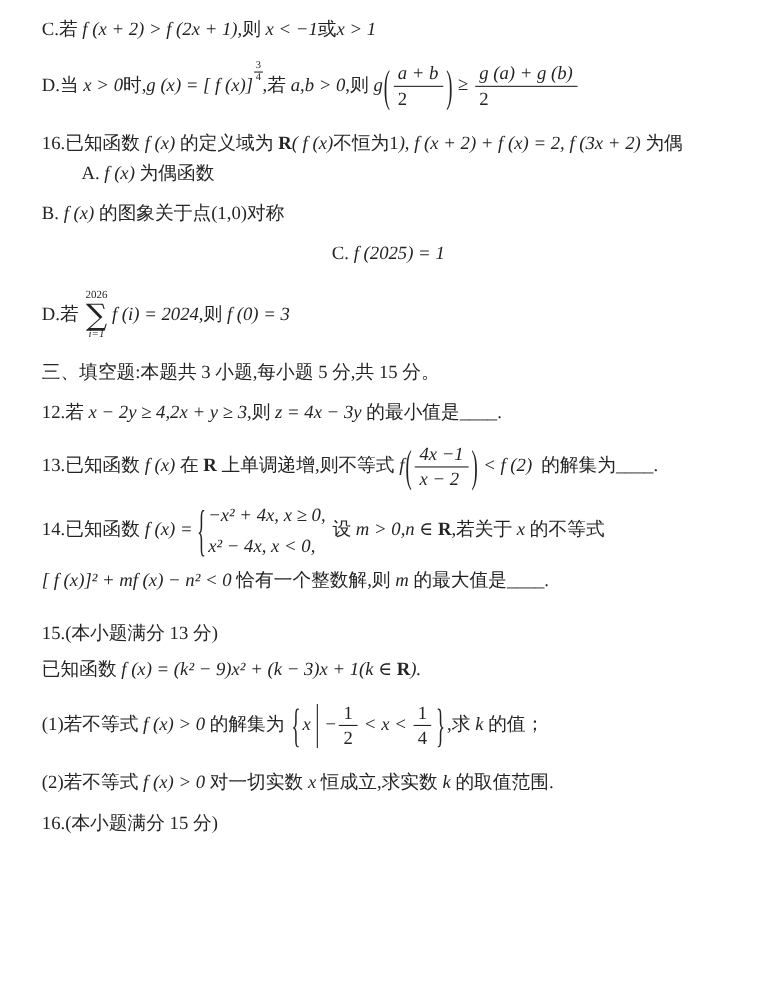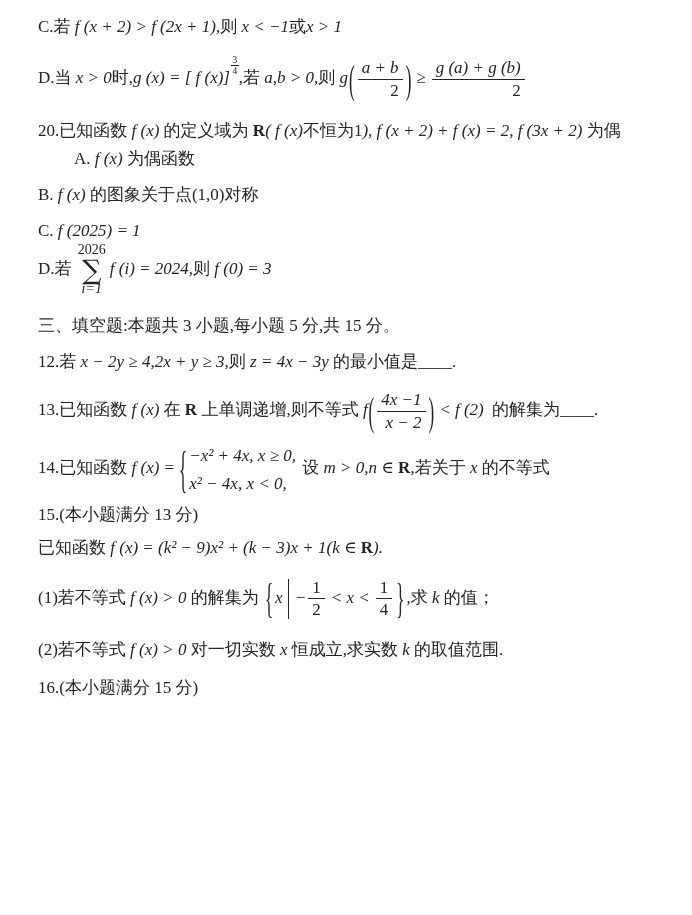--- a/index.html
+++ b/index.html
@@ -10,35 +10,35 @@
     font-size:17px; color:#242424;
   }
   .page { padding:15px 24px 0 38px; }
   .line { white-space:nowrap; line-height:24px; }
   .cn { font-style:normal; }
   .m  { font-style:italic; }
   .mu { font-style:normal; }
   .rb { font-weight:700; font-style:normal; }
   .blank { letter-spacing:0; }
   
-  .frac { display:inline-block; vertical-align:middle; text-align:right; line-height:1.15; margin:0 2px; }
+  .frac { display:inline-block; vertical-align:middle; text-align:left; line-height:1.15; margin:0 2px; }
   .frac .fn { display:block; padding:0 4px 1px; border-bottom:1.2px solid #242424; }
   .frac .fd { display:block; padding:1px 4px 0; }
   
   .supfrac { display:inline-block; text-align:center; font-size:9.5px; line-height:1.1; vertical-align:9px; margin-left:1px; font-style:normal; }
   .supfrac .sn { display:block; border-bottom:0.8px solid #242424; padding:0 1.5px; }
   .supfrac .sd { display:block; }
   
   .stretch { display:inline-block; vertical-align:middle; line-height:1; font-style:normal; }
   .st26 { transform:scaleY(2.4); margin:0 1px; }
   .st28 { transform:scaleY(2.5); margin:0 2px; }
   .st32 { transform:scaleY(3.0); margin:0 2px; }
   
   .sum { display:inline-flex; flex-direction:column; align-items:center; vertical-align:middle; line-height:1; margin:0 4px 0 2px; }
-  .sum .slim { font-size:14px; font-style:normal; }
+  .sum .slim { font-size:10px; font-style:normal; }
   .sum .it { font-style:italic; }
   .sum .sig { font-size:27px; line-height:0.95; font-family:"DejaVu Serif","DejaVu Sans",serif; }
   
   .cases { display:inline-flex; align-items:center; vertical-align:middle; margin:0 2px; }
   .cases .rows { display:inline-flex; flex-direction:column; line-height:1.6; margin-left:0; text-align:left; }
   
   .vbar { display:inline-block; width:1.2px; height:40px; background:#242424; vertical-align:middle; margin:0 6px 0 5px; }
   .rel { margin:0 4px; }
 </style>
 </head>
@@ -48,30 +48,30 @@
 
   <div class="line" style="margin-bottom:16px;">
     <span class="cn">C.若 </span><span class="m">f (x + 2) &gt; f (2x + 1)</span><span class="cn">,则 </span><span class="m">x &lt; −1</span><span class="cn">或</span><span class="m">x &gt; 1</span>
   </div>
 
   <div class="line" style="margin-bottom:14px;">
     <span class="cn">D.当 </span><span class="m">x &gt; 0</span><span class="cn">时,</span><span class="m">g (x) = [ f (x)]</span><span class="supfrac"><span class="sn">3</span><span class="sd">4</span></span><span class="cn">,若 </span><span class="m">a,b &gt; 0</span><span class="cn">,则 </span><span class="m">g</span><span class="stretch st26">(</span><span class="frac"><span class="fn m">a + b</span><span class="fd mu">2</span></span><span class="stretch st26">)</span><span class="mu rel">≥</span><span class="frac"><span class="fn m">g (a) + g (b)</span><span class="fd mu">2</span></span>
   </div>
 
   <div class="line" style="line-height:32px;">
-    <span class="cn">20.已知函数 </span><span class="m">f (x)</span><span class="cn"> 的定义域为 </span><span class="rb">R</span><span class="m">( f (x)</span><span class="cn">不恒为1</span><span class="m">), f (x + 2) + f (x) = 2, f (3x + 2)</span><span class="cn"> 为偶</span>
+    <span class="cn">16.已知函数 </span><span class="m">f (x)</span><span class="cn"> 的定义域为 </span><span class="rb">R</span><span class="m">( f (x)</span><span class="cn">不恒为1</span><span class="m">), f (x + 2) + f (x) = 2, f (3x + 2)</span><span class="cn"> 为偶</span>
   </div>
 
   <div class="line" style="margin-bottom:12px;margin-left:36px;">
     <span class="cn">A. </span><span class="m">f (x)</span><span class="cn"> 为偶函数</span>
   </div>
   <div class="line" style="margin-bottom:12px;">
     <span class="cn">B. </span><span class="m">f (x)</span><span class="cn"> 的图象关于点</span><span class="mu">(1,0)</span><span class="cn">对称</span>
   </div>
-  <div class="line" style="margin-bottom:0;">
+  <div class="line" style="margin-bottom:22px;text-align:center;">
     <span class="cn">C. </span><span class="m">f (2025) = 1</span>
   </div>
   <div class="line" style="margin-bottom:18px;">
     <span class="cn">D.若 </span><span class="sum">
         <span class="slim">2026</span>
         <span class="sig">∑</span>
         <span class="slim it">i=1</span>
       </span><span class="m">f (i) = 2024</span><span class="cn">,则 </span><span class="m">f (0) = 3</span>
   </div>
 
@@ -89,20 +89,23 @@
 
   <div class="line" style="margin-bottom:6px;">
     <span class="cn">14.已知函数 </span><span class="m">f (x) =</span><span class="cases">
         <span class="stretch st32">{</span>
         <span class="rows">
           <span class="m">−x² + 4x, x ≥ 0,</span>
           <span class="m">x² − 4x, x &lt; 0,</span>
         </span>
       </span><span class="cn"> 设 </span><span class="m">m &gt; 0,n ∈ </span><span class="rb">R</span><span class="cn">,若关于 </span><span class="m">x</span><span class="cn"> 的不等式</span>
   </div>
+  <div class="line" style="margin-bottom:24px;">
+    <span class="m">[ f (x)]² + mf (x) − n² &lt; 0</span><span class="cn"> 恰有一个整数解,则 </span><span class="m">m</span><span class="cn"> 的最大值是</span><span class="blank">____</span><span class="cn">.</span>
+  </div>
 
 
   <div class="line" style="margin-bottom:9px;">
     <span class="cn">15.(本小题满分 13 分)</span>
   </div>
   <div class="line" style="margin-bottom:18px;">
     <span class="cn">已知函数 </span><span class="m">f (x) = (k² − 9)x² + (k − 3)x + 1(k ∈ </span><span class="rb">R</span><span class="m">).</span>
   </div>
   <div class="line" style="margin-bottom:18px;">
     <span class="cn">(1)若不等式 </span><span class="m">f (x) &gt; 0</span><span class="cn"> 的解集为 </span><span class="stretch st28">{</span><span class="m">x</span><span class="vbar"></span><span class="m">−</span><span class="frac"><span class="fn mu">1</span><span class="fd mu">2</span></span><span class="m rel">&lt; x &lt;</span><span class="frac"><span class="fn mu">1</span><span class="fd mu">4</span></span><span class="stretch st28">}</span><span class="cn">,求 </span><span class="m">k</span><span class="cn"> 的值；</span>

